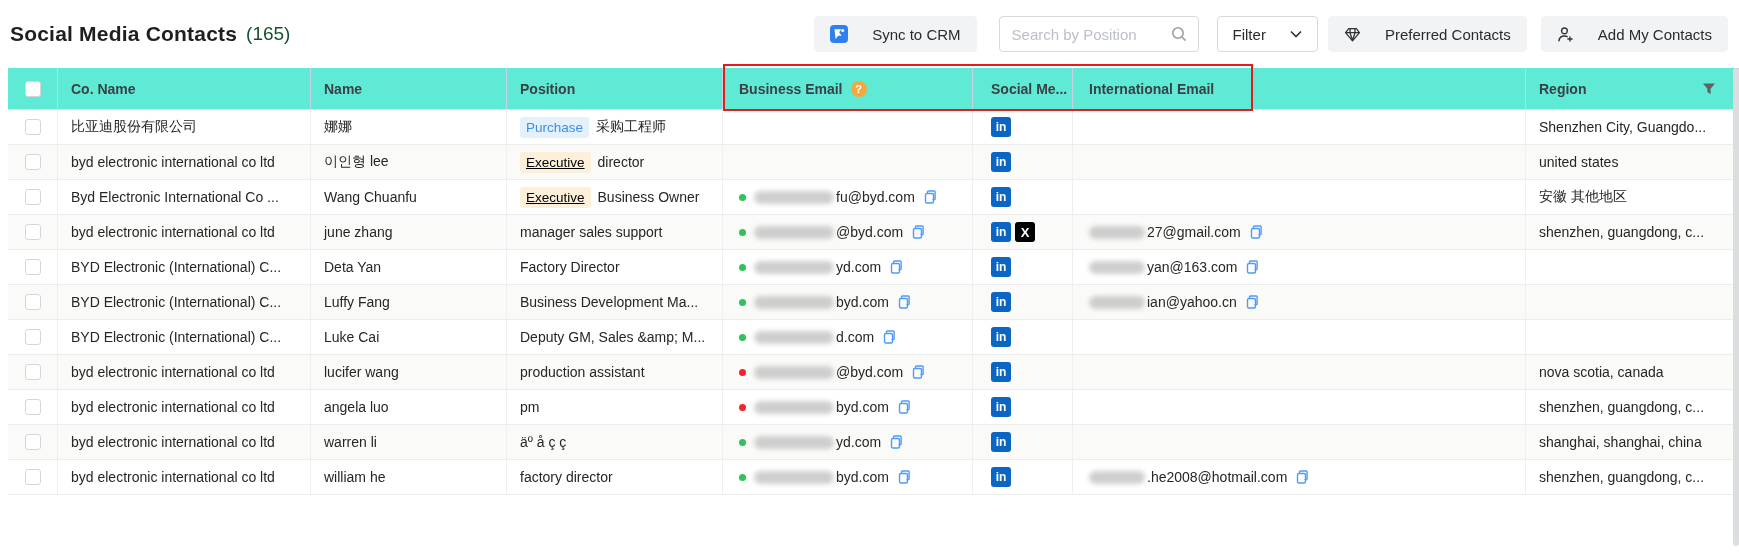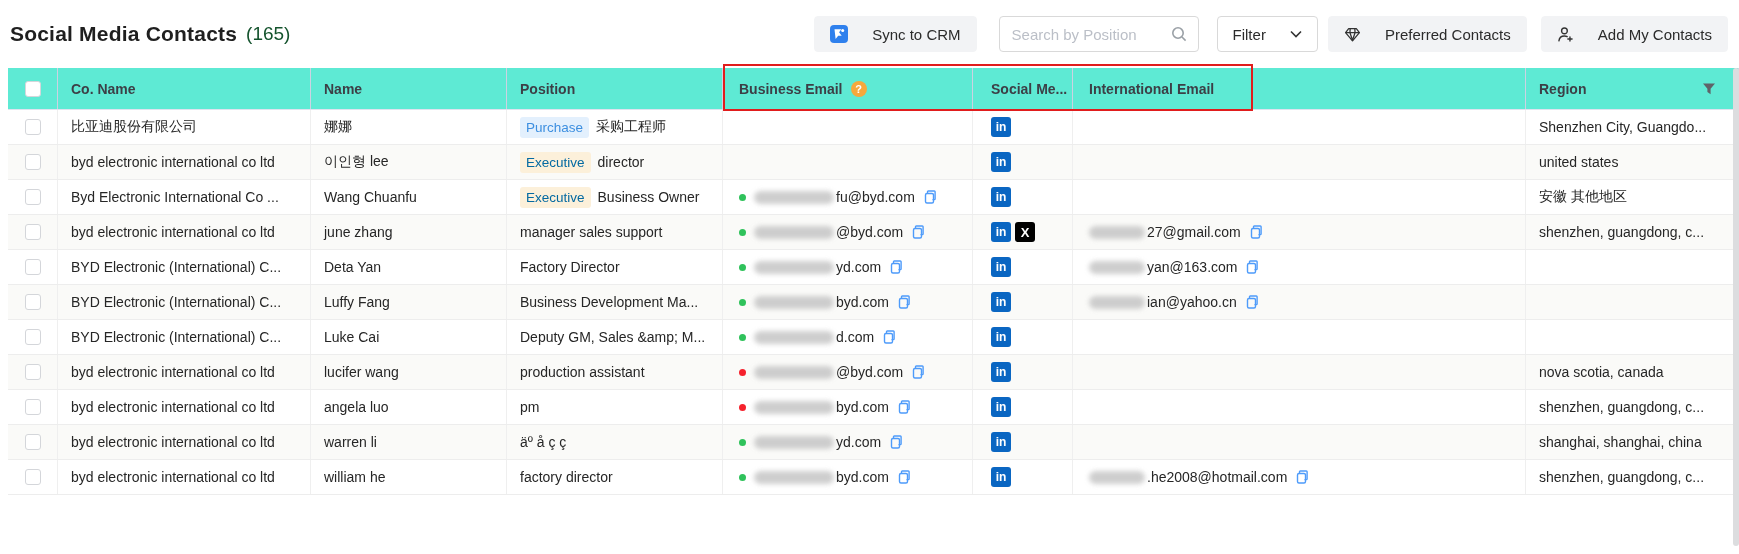--- a/index.html
+++ b/index.html
@@ -52,21 +52,21 @@
          background:#fff; cursor:pointer; }
 
   .help { width:16px; height:16px; border-radius:50%; background:#f6a83c; color:#fff;
           font-size:11px; font-weight:bold; display:inline-flex; align-items:center;
           justify-content:center; margin-left:8px; cursor:pointer; }
   .funnel { margin-left:auto; margin-right:22px; cursor:pointer; display:flex; }
 
   .tag { display:inline-block; font-size:13.5px; padding:3px 6px; border-radius:3px;
          margin-right:7px; }
   .tag.blue { background:#e3f0fd; color:#3d8fe0; }
-  .tag.orange { background:#fcf0da; color:#0369a1; }
+  .tag.orange { background:#fcf0da; color:#000000;text-decoration:underline; }
 
   .dot { width:7px; height:7px; border-radius:50%; display:inline-block; margin-right:8px;
          flex:0 0 auto; }
   .dot.green { background:#2fc25b; } .dot.red { background:#f5222d; }
 
   .redact { display:inline-block; height:13px; border-radius:7px; background:#c6c6c6;
             opacity:.85; filter:blur(2.5px); margin-right:2px; flex:0 0 auto; }
   .redact.biz { width:80px; } .redact.supp { width:56px; }
 
   .copy { margin-left:6px; cursor:pointer; display:inline-flex; flex:0 0 auto; }

